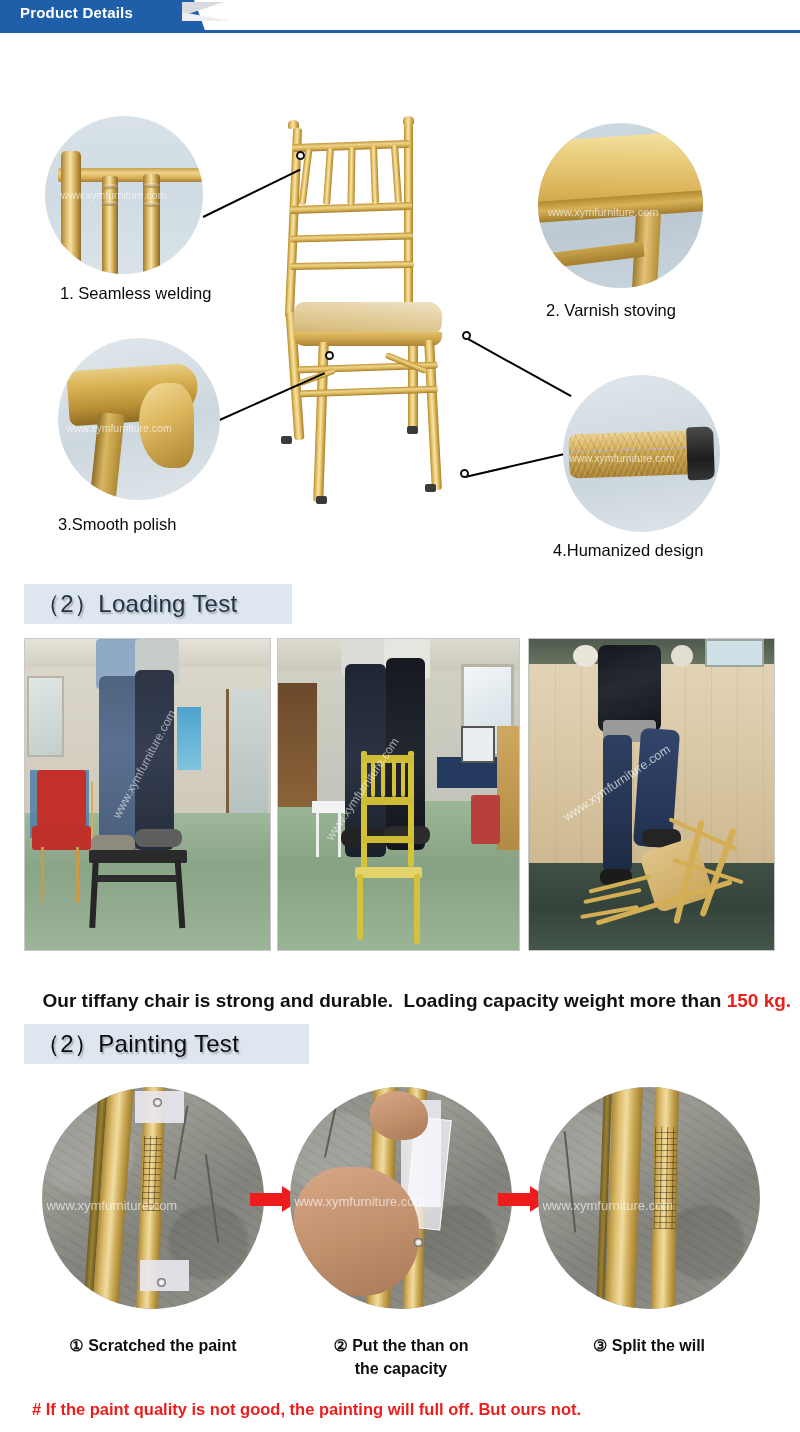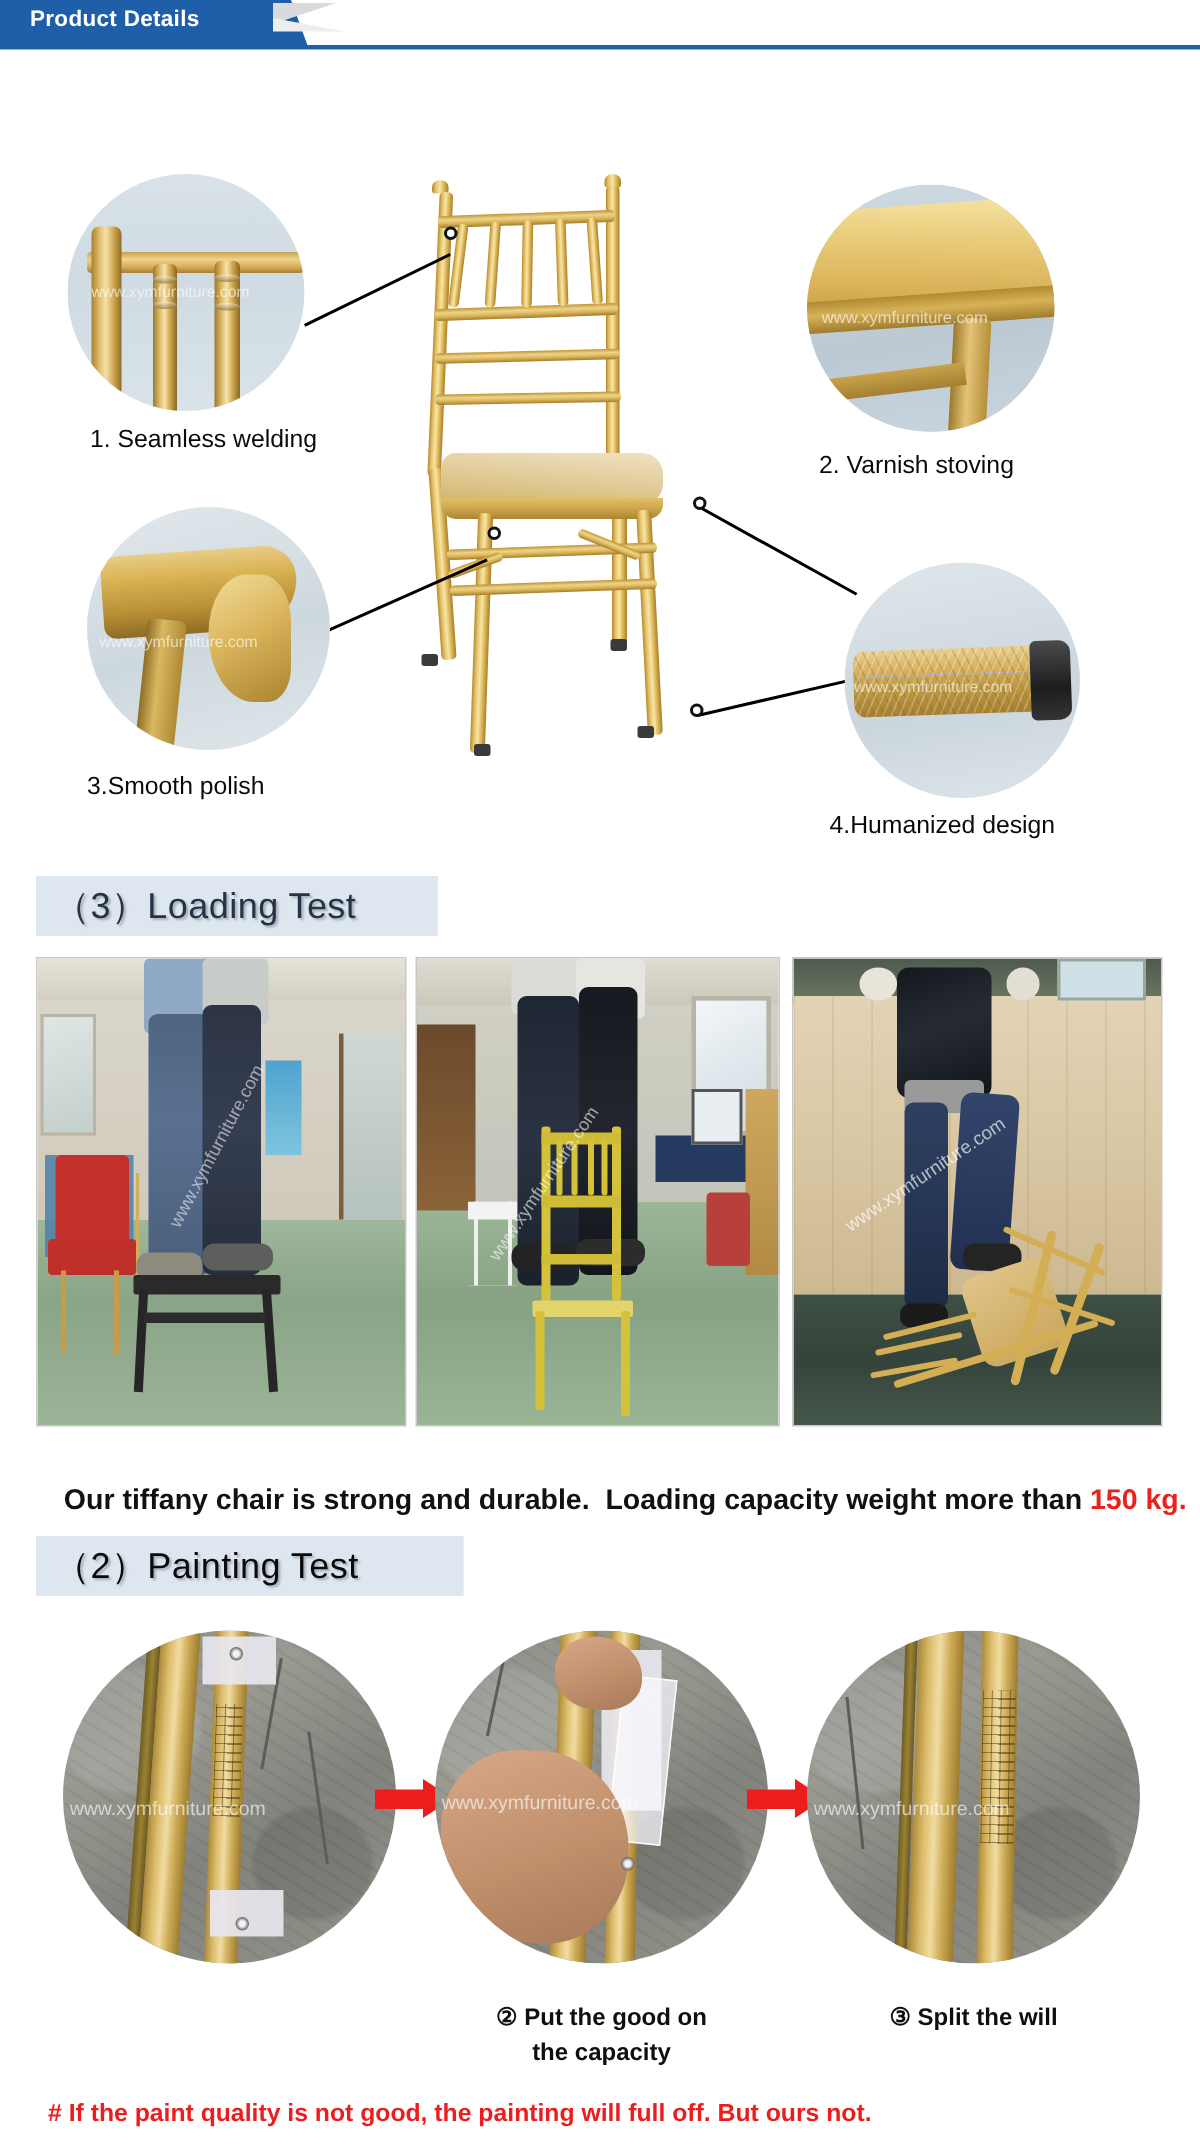--- a/index.html
+++ b/index.html
@@ -460,21 +460,21 @@
     <div class="c4-tube">
       <div class="c4-tube-tex"></div>
     </div>
     <div class="c4-cap"></div>
     <div class="wm" style="left:4%; top:49%; font-size:10.5px;">www.xymfurniture.com</div>
   </div>
   <div class="feat-label" style="left:553px; top:503px;">4.Humanized design</div>
 </div>
 
 <div class="sec-head" style="left:24px; top:584px; width:268px;">
-  <span style="color:#243447;">（3）Loading Test</span>
+  <span style="color:#243447;">（2）Loading Test</span>
 </div>
 
 <div class="photo" style="left:24px; top:638px; width:247px; height:313px; border:1px solid #c8c8c8;">
   <div class="p1-wall"></div>
     <div class="p1-ceil"></div>
     <div class="p1-floor"></div>
   <div class="p1-win"></div>
   <div class="p1-cabinet"></div>
   <div class="p1-redchair-back"></div>
   <div class="p1-redchair-seat"></div>
@@ -610,22 +610,23 @@
   <div class="pt-crack" style="left:14%; top:20%; width:2px; height:46%; transform:rotate(-6deg);"></div>
   <div class="pt-leg-dark" style="left:28%; top:0; width:8px; height:100%; transform:rotate(2deg);"></div>
   <div class="pt-leg" style="left:32%; top:0; width:30px; height:100%; transform:rotate(2deg);"></div>
   <div class="pt-leg" style="left:52%; top:0; width:24px; height:100%; transform:rotate(1deg);">
     <div class="pt-hatch" style="left:6%; top:18%; width:90%; height:46%;"></div>
   </div>
   <div class="wm" style="left:2%; top:50%; font-size:13px;">www.xymfurniture.com</div>
 </div>
 
 <div class="pt-cap" style="left:42px; top:1334px; width:222px;">
+  <div>① Scratched the paint</div>
 </div>
 <div class="pt-cap" style="left:290px; top:1334px; width:222px;">
-  <div>② Put the good on</div>
+  <div>② Put the than on</div>
   <div>the capacity</div>
 </div>
 <div class="pt-cap" style="left:538px; top:1334px; width:222px;">
   <div>③ Split the will</div>
 </div>
 
 <div class="pt-footer" style="left:32px; top:1400px;"># If the paint quality is not good, the painting will full off. But ours not.</div>
 
 </body></html>

